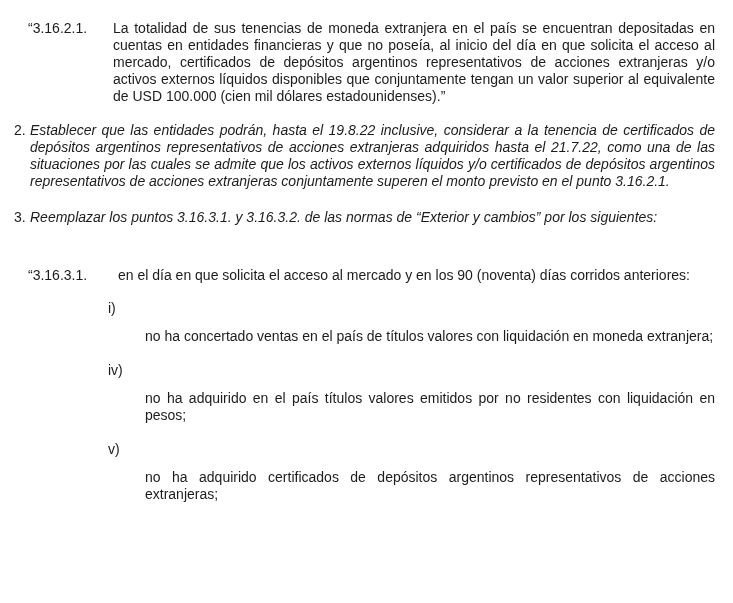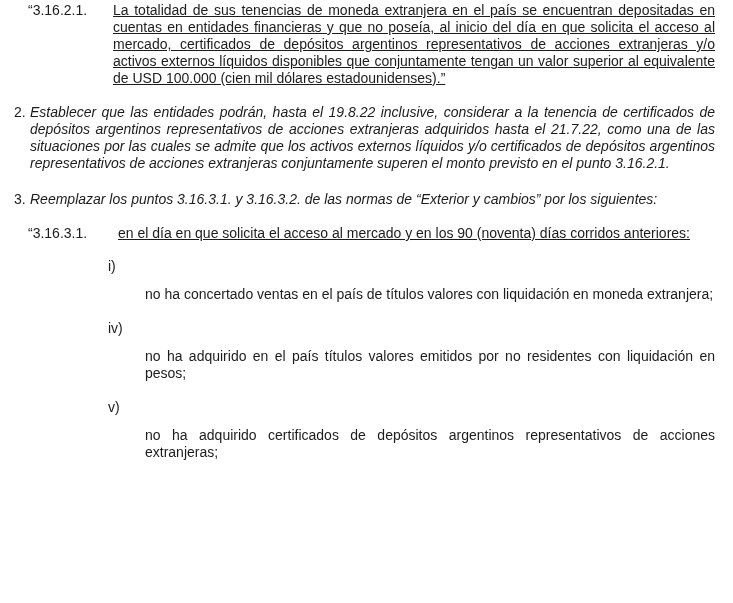--- a/index.html
+++ b/index.html
@@ -9,42 +9,41 @@
   }
   .page {
     position: relative;
     width: 733px;
     height: 603px;
     background: #ffffff;
     font-family: "Liberation Sans", "DejaVu Sans", sans-serif;
     font-size: 14px;
     line-height: 17px;
     color: #1c1c1c;
-    padding-top: 2px;
+    padding-top: 20px;
     box-sizing: border-box;
     overflow: hidden;
   }
   
   .clause {
     display: flex;
     margin-left: 28px;
     width: 687px;
   }
   .clause .clause-label {
     flex: 0 0 auto;
     white-space: nowrap;
   }
   .clause.c1 .clause-label { width: 85px; }
   .clause.c2 .clause-label { width: 90px; }
   .clause .clause-body {
     text-align: justify;
-    text-decoration: underline;
   }
   .clause.c1 .clause-body { width: 602px; }
-  .clause.c2 .clause-body { width: 597px; }
+  .clause.c2 .clause-body { width: 597px; margin-top: 24px; }
 
   
   .numbered {
     position: relative;
     margin-left: 30px;
     width: 685px;
   }
   .numbered .item-number {
     position: absolute;
     left: -16px;

